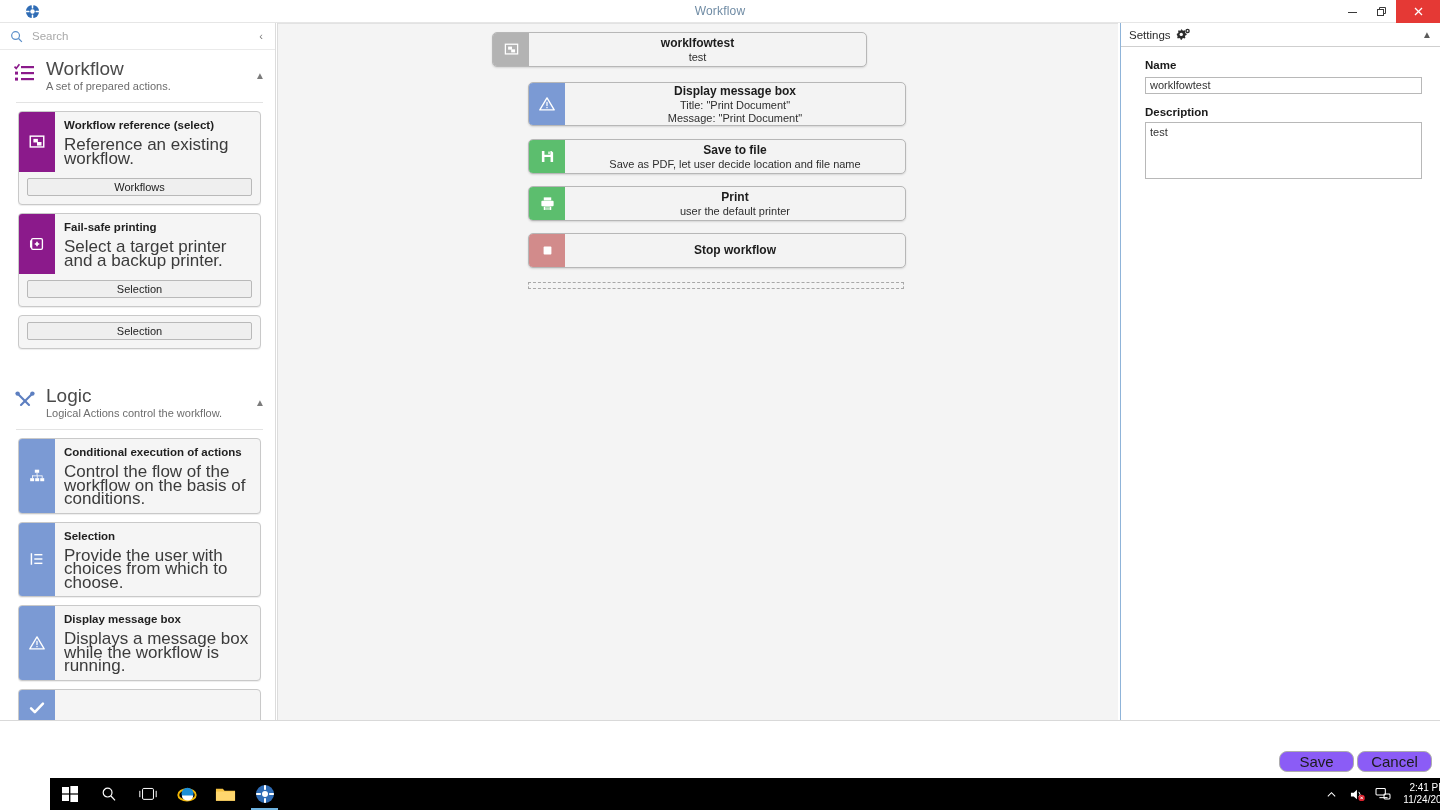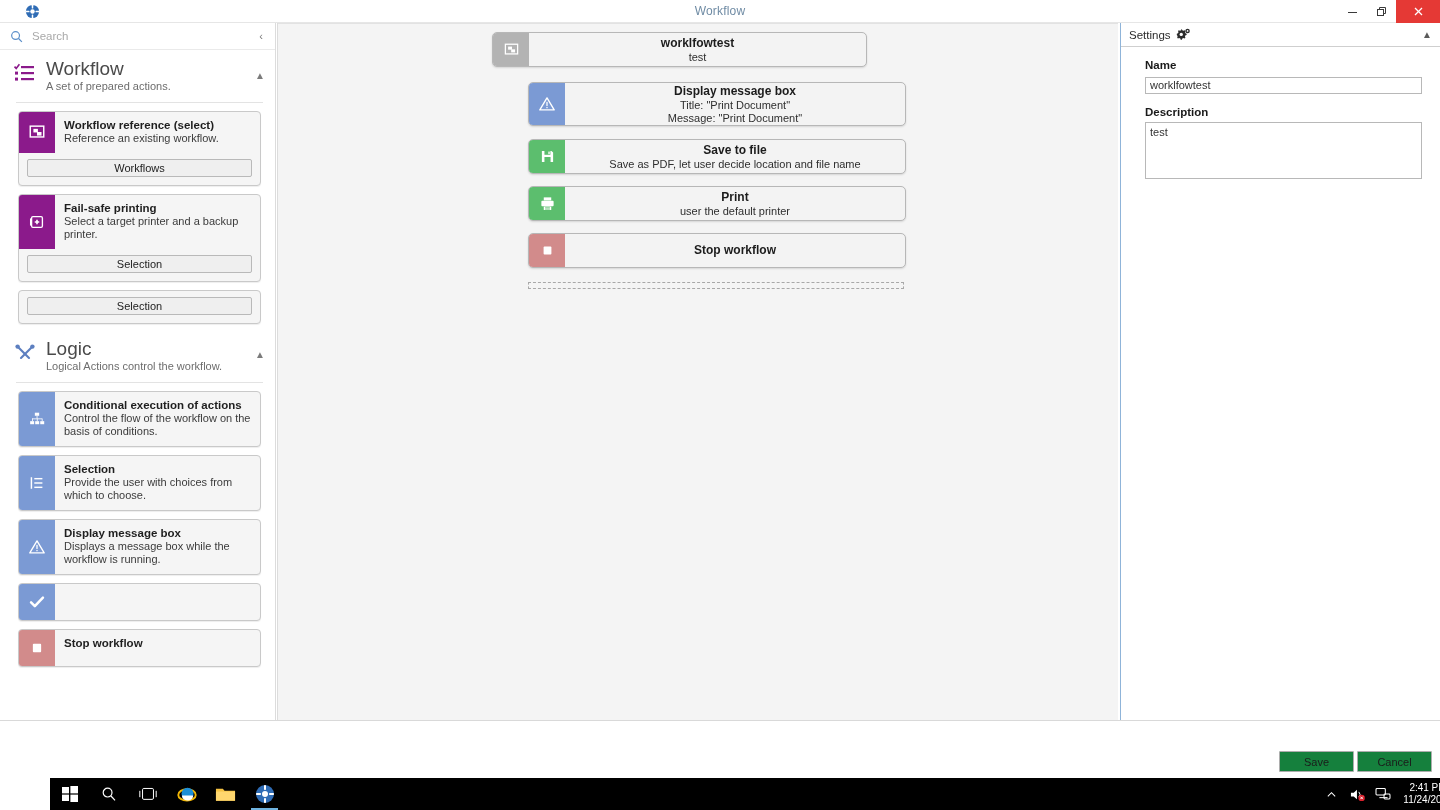--- a/index.html
+++ b/index.html
@@ -76,21 +76,21 @@
   .card-top { display: flex; }
   .card-swatch {
     width: 36px; flex: none; display: flex; align-items: center; justify-content: center;
     color: #fff; align-self: stretch; min-height: 36px;
   }
   .card-swatch.purple { background: #8b1a8b; }
   .card-swatch.blue   { background: #7b9ad4; }
   .card-swatch.red    { background: #d28b8b; }
   .card-body { padding: 6px 8px 7px 9px; flex: 1; }
   .card-title { font-size: 11.5px; font-weight: bold; color: #1f1f1f; line-height: 14px; }
-  .card-desc  { font-size: 11px; color: #3b3b3b; line-height: 13.5px; margin-top: 0; }
+  .card-desc  { font-size: 17px; color: #3b3b3b; line-height: 13.5px; margin-top: 6px; }
   .card-button {
     margin: 6px 8px 8px 8px; height: 18px; background: #efefef;
     border: 1px solid #b9b9b9; border-radius: 2px;
     display: flex; align-items: center; justify-content: center;
     font-size: 11px; color: #222;
   }
 
   .sidebar-splitter {
     position: absolute; left: 275px; top: 0; width: 3px; height: 720px; background: #ffffff;
     border-left: 1px solid #dcdcdc; border-right: 1px solid #dcdcdc;
@@ -152,22 +152,22 @@
   }
   .spacer-12 { height: 12px; }
 
   
   .bottombar {
     position: absolute; left: 0; top: 720px; width: 1440px; height: 58px;
     background: #ffffff; border-top: 1px solid #d9d9d9;
   }
   .dialog-btn {
     position: absolute; top: 30px; height: 21px; width: 75px;
-    border: 1px solid #adadad; background: #15803d; border-radius: 1px;
-    font-size: 11px; color: #1b1b1b;
+    border: 1px solid #adadad; background: #8b5cf6; border-radius: 8px;
+    font-size: 15px; color: #1b1b1b;
     display: flex; align-items: center; justify-content: center;
     font-family: "Liberation Sans", sans-serif;
   }
   .btn-save { left: 1279px; }
   .btn-cancel { left: 1357px; }
 
   
   .taskbar {
     position: absolute; left: 4px; top: 778px; width: 1440px; height: 32px;
     background: #000000; display: flex; align-items: center; margin-left: 46px;
@@ -294,21 +294,21 @@
           <div class="card-desc">Select a target printer and a backup printer.</div>
         </div>
       </div>
       <div class="card-button">Selection</div>
     </div>
 
     <div class="card">
       <div class="card-button">Selection</div>
     </div>
 
-    <div class="section-head" style="margin-top:6px">
+    <div class="section-head" style="margin-top:28px">
       <span class="section-icon">
         <svg width="26" height="26" viewBox="0 0 26 26" stroke="#5d7fc0" stroke-width="2.1" fill="none" stroke-linecap="round">
           <path d="M5 5l12 12"></path>
             <path d="M21 5L9 17"></path>
           <circle cx="5.6" cy="5.6" r="2.2" fill="#5d7fc0" stroke="none"></circle>
           <circle cx="20.4" cy="5.6" r="2.2" fill="#5d7fc0" stroke="none"></circle>
         </svg>
       </span>
       <span class="section-texts">
         <span class="section-title" style="display:block">Logic</span>

